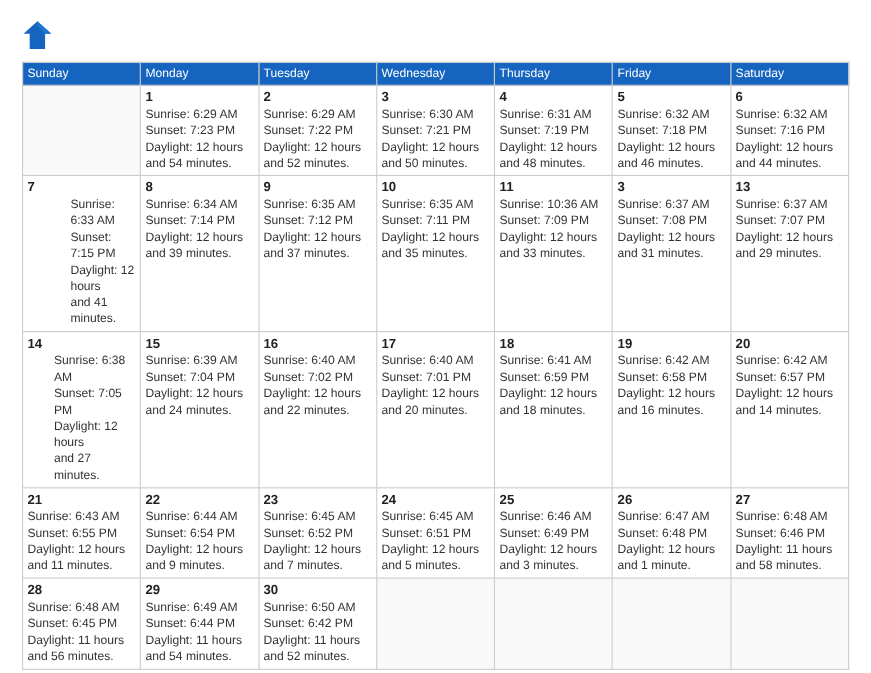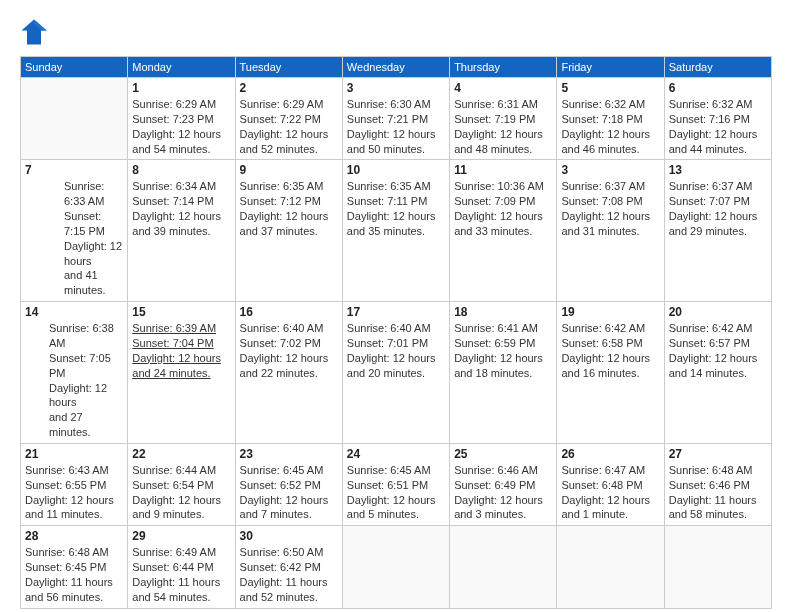--- a/index.html
+++ b/index.html
@@ -228,21 +228,21 @@
         <tr>
           <td>
             <span class="day-num">14</span>
             <div class="day-info" style="white-space: pre-line; margin-left: 24px;">Sunrise: 6:38 AM
 Sunset: 7:05 PM
 Daylight: 12 hours
 and 27 minutes.</div>
           </td>
           <td>
             <span class="day-num">15</span>
-            <div class="day-info" style="white-space: pre-line; text-decoration: underline;">Sunrise: 6:39 AM
+            <div class="day-info" style="white-space: pre-line;">Sunrise: 6:39 AM
 Sunset: 7:04 PM
 Daylight: 12 hours
 and 24 minutes.</div>
           </td>
           <td>
             <span class="day-num">16</span>
             <div class="day-info" style="white-space: pre-line;">Sunrise: 6:40 AM
 Sunset: 7:02 PM
 Daylight: 12 hours
 and 22 minutes.</div>

